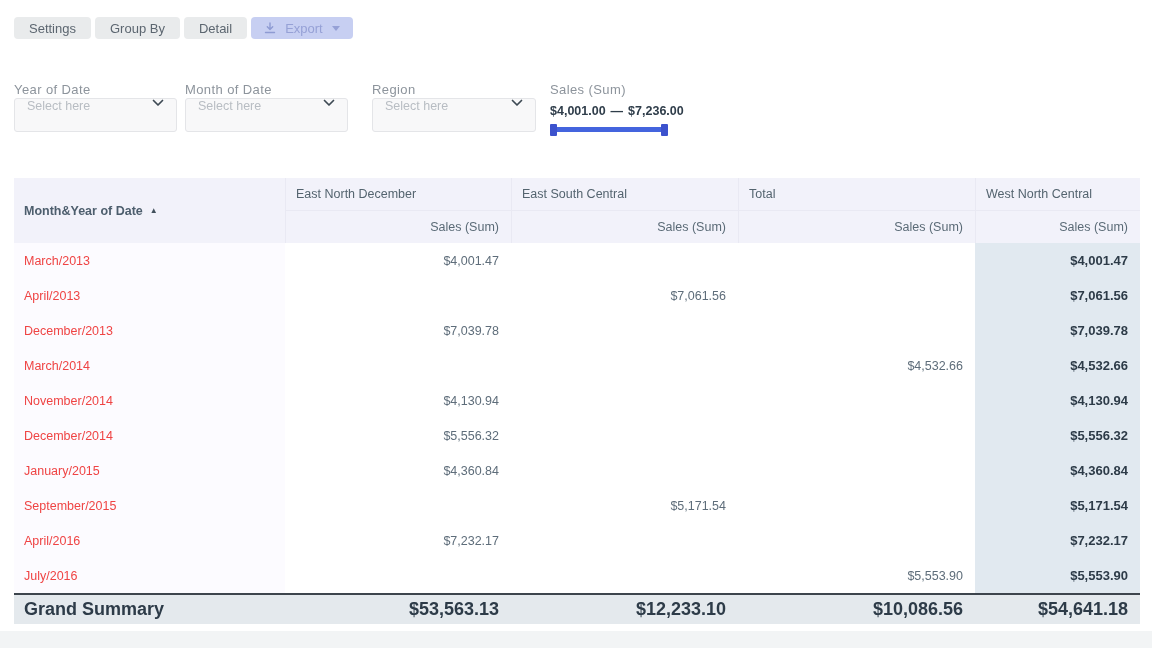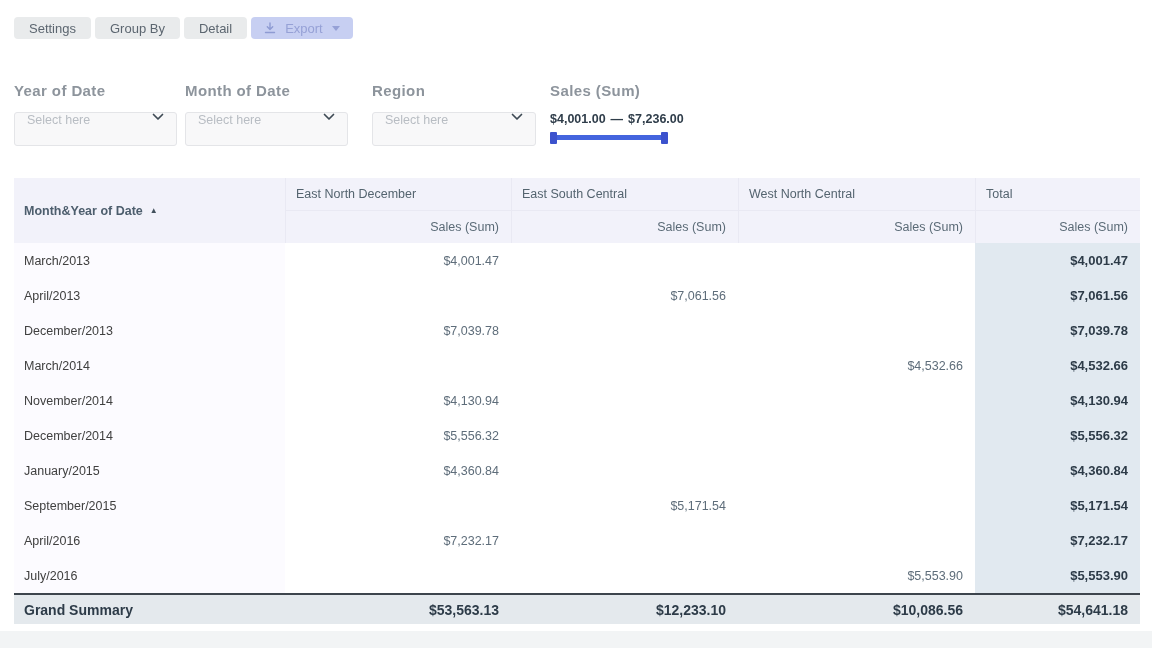--- a/index.html
+++ b/index.html
@@ -12,21 +12,21 @@
     color:#5c6670; font-size:13px; font-family:"Liberation Sans", sans-serif; cursor:pointer;
     display:flex; align-items:center; }
   .tbtn.export { background:#c7cff2; color:#96a1d6; gap:9px; padding:0 13px; }
   .tbtn.export svg { display:block; }
   .caret-down { width:0; height:0; border-left:4px solid transparent; border-right:4px solid transparent;
     border-top:5px solid #96a1d6; display:inline-block; }
 
   
   .filters { position:absolute; left:14px; top:82px; width:1124px; }
   .filter { position:absolute; top:0; }
-  .f-label { font-size:15px; color:#8d949c; letter-spacing:.4px; margin-bottom:13px;font-weight:bold; }
+  .f-label { font-size:13px; color:#8d949c; letter-spacing:.4px; margin-bottom:1px; }
   .dropdown { height:34px; background:#f8f8f9; border:1px solid #e4e5e8; border-radius:3px;
     display:flex; align-items:flex-start; justify-content:space-between; padding:0 12px; cursor:pointer; }
   .dd-ph { font-size:12.5px; color:#b8bdc3; }
   .dd-chev svg { display:block; }
   .rangewrap { }
   .range-vals { display:flex; align-items:flex-start; gap:5px; font-size:12.5px; font-weight:700;
     color:#2f3d4a; margin-top:7px; }
   .range-dash { color:#2f3d4a; }
   .slider { position:relative; width:118px; height:12px; margin-top:6px; cursor:pointer; }
   .slider .track { position:absolute; left:0; right:0; top:3px; height:5px; background:#4464de; border-radius:1px; }
@@ -40,26 +40,26 @@
   .phead { background:#f2f2fa; }
   .phead .rowhdr { grid-row:1 / 3; display:flex; align-items:center; padding-left:10px;
     color:#4d5e6d; font-weight:700; cursor:pointer; }
   .sort-asc { font-size:8px; color:#42505c; margin-left:7px; }
   .grp { height:33px; display:flex; align-items:center; padding-left:10px; color:#54646f;
     border-left:1px solid #e9e9f3; border-bottom:1px solid #e9e9f3; }
   .msr { height:32px; display:flex; align-items:center; justify-content:flex-end; padding-right:12px;
     color:#5b6b77; border-left:1px solid #e9e9f3; }
   .trow { height:35px; }
   .trow .c { display:flex; align-items:center; }
-  .trow .label { background:#fcfbff; padding-left:10px; color:#404040; cursor:pointer; }
+  .trow .label { background:#fcfbff; padding-left:10px; color:#ef4444; cursor:pointer; }
   .trow .val { justify-content:flex-end; padding-right:12px; color:#5e6d7a; background:#ffffff; }
   .trow .total { justify-content:flex-end; padding-right:12px; color:#2d3b48; font-weight:700;
     background:#e1e9f0; font-size:13px; }
   .summary { height:31px; background:#e4e9ed; border-top:2px solid #3d454d; }
-  .summary .c { display:flex; align-items:center; font-weight:700; color:#2d3b48; font-size:14px; }
+  .summary .c { display:flex; align-items:center; font-weight:700; color:#2d3b48; font-size:18px; }
   .summary .slabel { padding-left:10px; }
   .summary .sval { justify-content:flex-end; padding-right:12px; }
   .bottom-strip { position:absolute; left:0; bottom:0; width:1152px; height:17px; background:#f2f4f5; }
 </style>
 </head>
 <body>
 
 <div class="toolbar">
   <button class="tbtn">Settings</button>
   <button class="tbtn">Group By</button>
@@ -125,22 +125,22 @@
 </div>
 
 <div class="pivot">
   <div class="grid phead">
     <div class="rowhdr">
       <span>Month&amp;Year of Date</span>
       <span class="sort-asc">▲</span>
     </div>
     <div class="grp">East North December</div>
     <div class="grp">East South Central</div>
+    <div class="grp">Total</div>
     <div class="grp">West North Central</div>
-    <div class="grp">Total</div>
     <div class="msr">Sales (Sum)</div>
     <div class="msr">Sales (Sum)</div>
     <div class="msr">Sales (Sum)</div>
     <div class="msr">Sales (Sum)</div>
   </div>
 
   <div id="table-body">
       <div class="grid trow">
     <div class="c label">March/2013</div>
     <div class="c val">$4,001.47</div>

